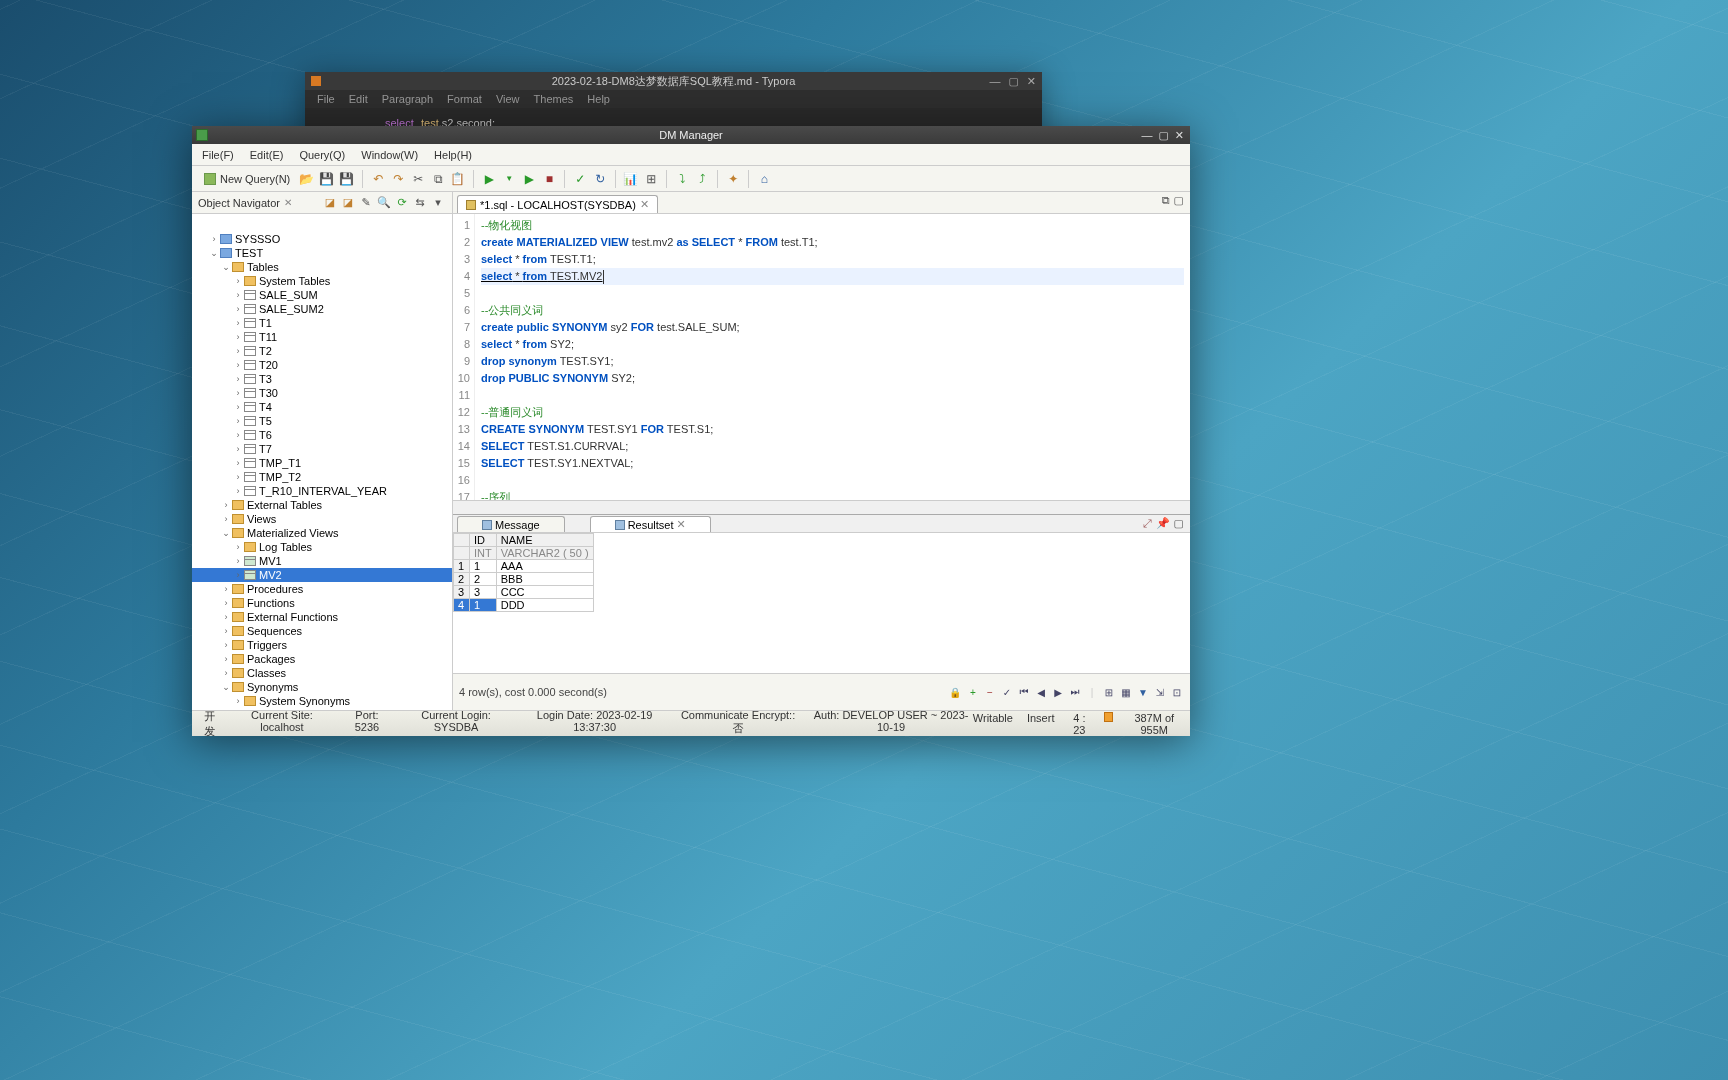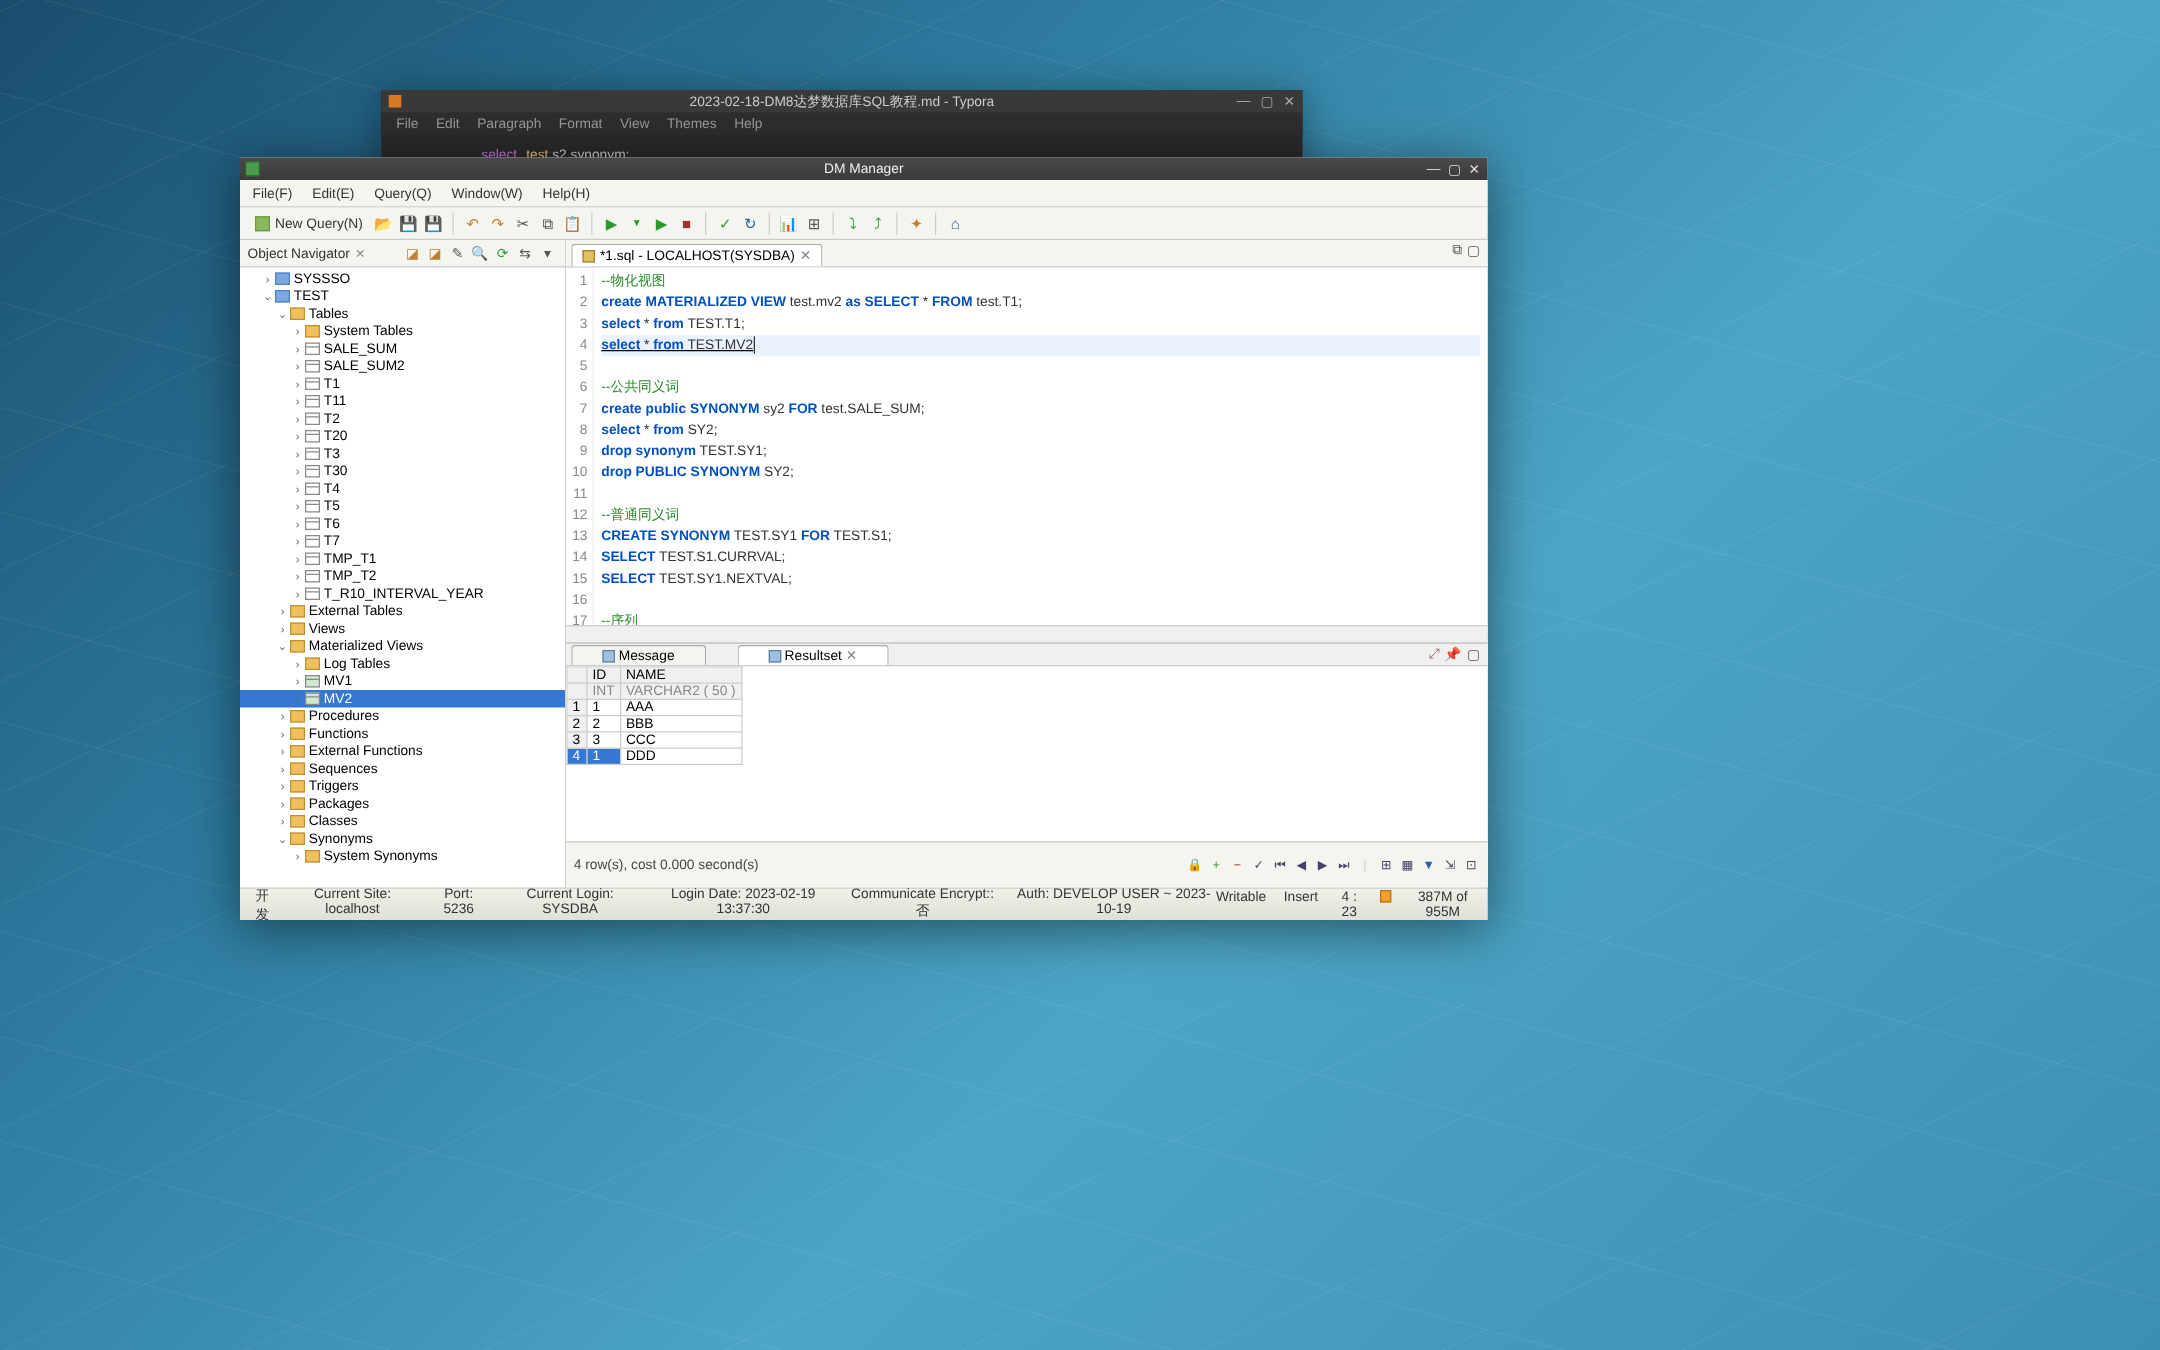--- a/index.html
+++ b/index.html
@@ -21,21 +21,21 @@
 .dm-icon { position:absolute; left:4px; width:12px; height:12px; background:#4a9c4a; border:1px solid #2a6a2a; }
 .dm-ctl { position:absolute; right:6px; display:flex; gap:6px; color:#ddd; font-size:10px; }
 .dm-menu { height:22px; background:#f5f5f0; border-bottom:1px solid #ccc; display:flex; align-items:center; gap:16px; padding:0 10px; color:#333; }
 .dm-toolbar { height:26px; background:#f5f5f0; border-bottom:1px solid #ccc; display:flex; align-items:center; gap:2px; padding:0 6px; }
 .tb-btn { width:18px; height:18px; display:flex; align-items:center; justify-content:center; cursor:pointer; color:#555; font-size:12px; }
 .tb-sep { width:1px; height:18px; background:#ccc; margin:0 4px; }
 .nq-btn { display:flex; align-items:center; gap:4px; padding:2px 6px; color:#333; cursor:pointer; }
 .nq-ico { width:12px; height:12px; background:#8ab85a; border:1px solid #6a984a; }
 
 .dm-body { flex:1; display:flex; min-height:0; }
-.nav-panel { width:261px; background:#fff; border-right:1px solid #ccc; display:flex; flex-direction:column; }
+.nav-panel { width:261px; background:#fff; border-right:1px solid #ccc; display:flex; flex-direction:column;gap:16px; }
 .nav-header { height:22px; background:#f5f5f0; border-bottom:1px solid #ccc; display:flex; align-items:center; padding:0 6px; justify-content:space-between; }
 .nav-header-l { display:flex; align-items:center; gap:4px; }
 .nav-header-r { display:flex; gap:2px; }
 .nav-tool { width:16px; height:16px; display:flex; align-items:center; justify-content:center; color:#555; font-size:11px; cursor:pointer; }
 .nav-tree { flex:1; overflow:auto; padding:2px 0; }
 .tree-row { display:flex; align-items:center; height:14px; padding:0 4px; cursor:pointer; white-space:nowrap; }
 .tree-row.sel { background:#3478d4; color:#fff; }
 .tw { display:inline-block; width:12px; text-align:center; color:#666; font-size:9px; }
 .fold-ico { width:12px; height:10px; background:#f0c060; border:1px solid #c09030; margin-right:3px; flex-shrink:0; }
 .fold-ico.blue { background:#7aa8e0; border-color:#5080c0; }
@@ -97,21 +97,21 @@
   <div class="typora-menu">
     <span>File</span>
     <span>Edit</span>
     <span>Paragraph</span>
     <span>Format</span>
     <span>View</span>
     <span>Themes</span>
     <span>Help</span>
   </div>
   <div class="typora-code">
-    <span class="kw">select</span> <span class="id">test</span><span class="dot">.s2</span><span class="dot">.synonym</span><span class="semi">;</span>
+    <span class="kw">select</span> <span class="id">test</span><span class="dot">.s2</span><span class="dot">.second</span><span class="semi">;</span>
   </div>
 </div>
 
 <div class="dm">
   <div class="dm-title">
     <span class="dm-icon"></span>
     <span>DM Manager</span>
     <div class="dm-ctl">
       <span>—</span>
       <span>▢</span>

